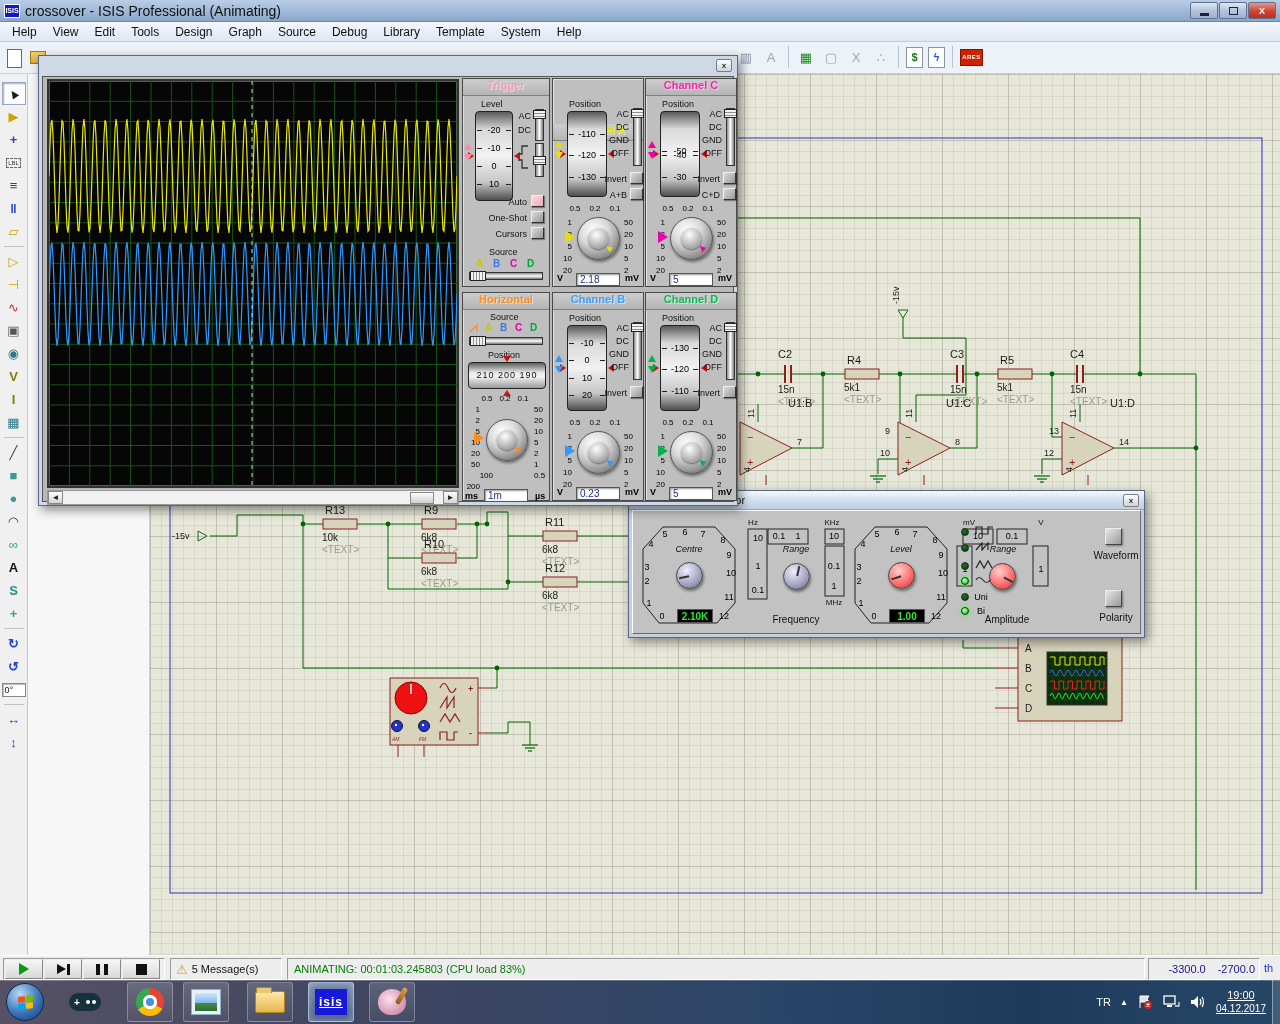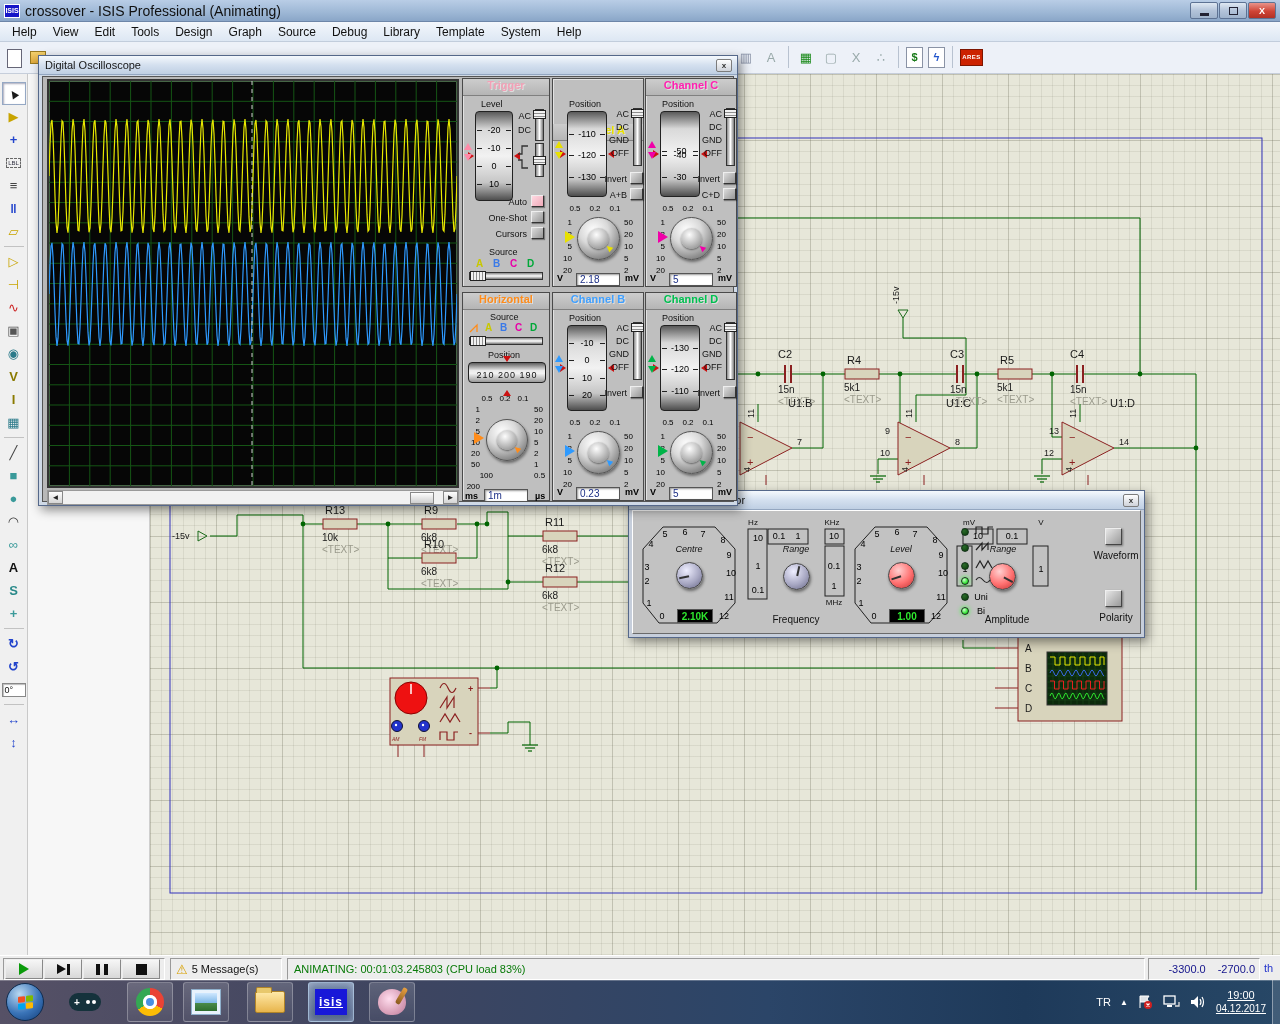--- a/index.html
+++ b/index.html
@@ -562,23 +562,20 @@
             <line x1="478" y1="688" x2="490" y2="688" stroke="#8b2020"></line>
             <line x1="478" y1="733" x2="490" y2="733" stroke="#8b2020"></line>
             <line x1="398" y1="745" x2="398" y2="757" stroke="#8b2020"></line>
             <line x1="424" y1="745" x2="424" y2="757" stroke="#8b2020"></line>
           </g>
         </g>
       </svg>
   </div>
 
   <div class="win" id="scopewin">
-    <div class="win-title">
-      <span>Digital Oscilloscope</span>
-    </div>
     <div class="win-close" style="right:5px">x</div>
     <div id="scopebody">
       <div id="scopescreenwrap">
         <svg id="scopescreen" width="408" height="405">
             <line x1="0.0" y1="0" x2="0.0" y2="405" stroke="#155515" stroke-width="1"></line>
             <line x1="0" y1="0.0" x2="408" y2="0.0" stroke="#155515" stroke-width="1"></line>
             <line x1="20.4" y1="0" x2="20.4" y2="405" stroke="#155515" stroke-width="1"></line>
             <line x1="0" y1="20.3" x2="408" y2="20.3" stroke="#155515" stroke-width="1"></line>
             <line x1="40.8" y1="0" x2="40.8" y2="405" stroke="#155515" stroke-width="1"></line>
             <line x1="0" y1="40.5" x2="408" y2="40.5" stroke="#155515" stroke-width="1"></line>
@@ -680,21 +677,21 @@
                 <path d="M1 9 L8 2 L8 9" fill="none" stroke="#ff8c1a" stroke-width="1.3"></path>
               </svg></div>
             <div class="srcletter" style="left: 22px; top: 29px; color: rgb(200, 200, 0);">A</div>
             <div class="srcletter" style="left: 37px; top: 29px; color: rgb(58, 122, 232);">B</div>
             <div class="srcletter" style="left: 52px; top: 29px; color: rgb(232, 0, 168);">C</div>
             <div class="srcletter" style="left: 67px; top: 29px; color: rgb(0, 168, 56);">D</div>
             <div class="hslider" style="left: 6px; top: 44px; width: 74px;">
               <div class="hthumb" style="left: 0px;"></div>
             </div>
             <div class="slabel" style="left: 25px; top: 57px;">Position</div>
-            <div class="hscale" style="left: 5px; top: 69px; width: 78px; height: 21px;">
+            <div class="hscale" style="left: 5px; top: 69px; width: 78px; height: 27px;">
               <div style="position: absolute; left: 0px; top: 7px; width: 100%; text-align: center; font-size: 9px; letter-spacing: 1px;">210 200 190</div>
             </div>
             <div class="rtri-d" style="left: 40px; top: 63px;"></div>
             <div class="rtri-u" style="left: 40px; top: 97px;"></div>
             <div class="klabel" style="left: 16px; top: 101px; width: 16px; text-align: center;">0.5</div>
             <div class="klabel" style="left: 34px; top: 101px; width: 16px; text-align: center;">0.2</div>
             <div class="klabel" style="left: 52px; top: 101px; width: 16px; text-align: center;">0.1</div>
             <div class="klabel" style="left: 1px; top: 112px; width: 16px; text-align: right;">1</div>
             <div class="klabel" style="left: 1px; top: 123px; width: 16px; text-align: right;">2</div>
             <div class="klabel" style="left: 1px; top: 134px; width: 16px; text-align: right;">5</div>

